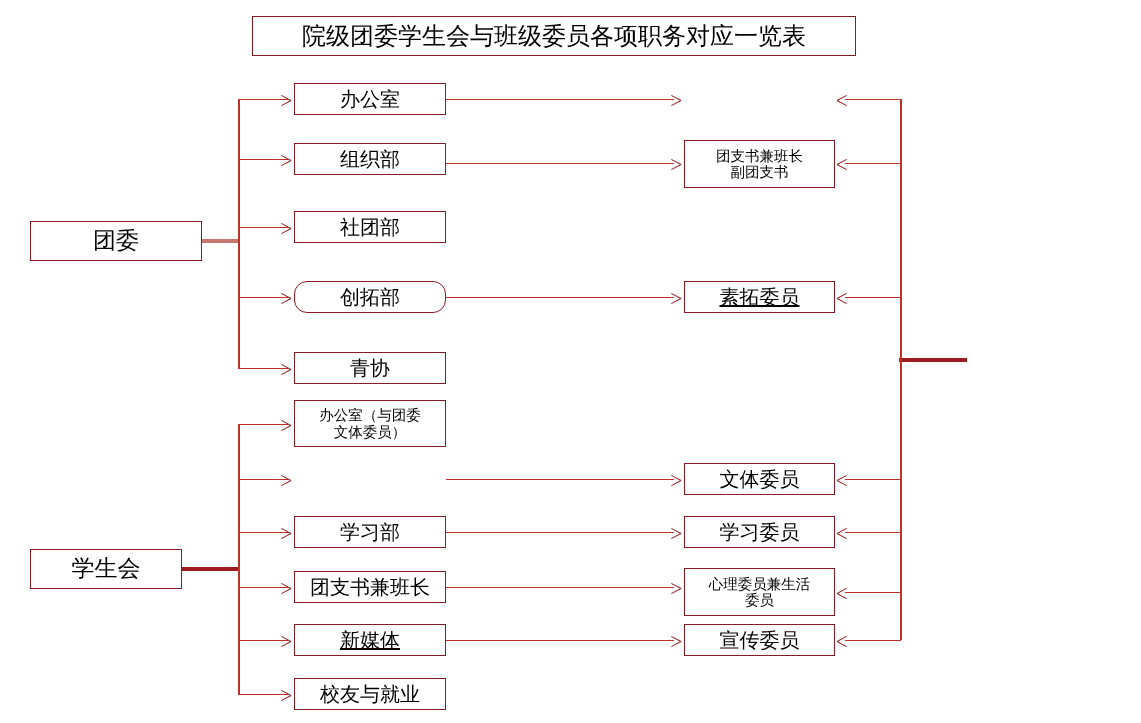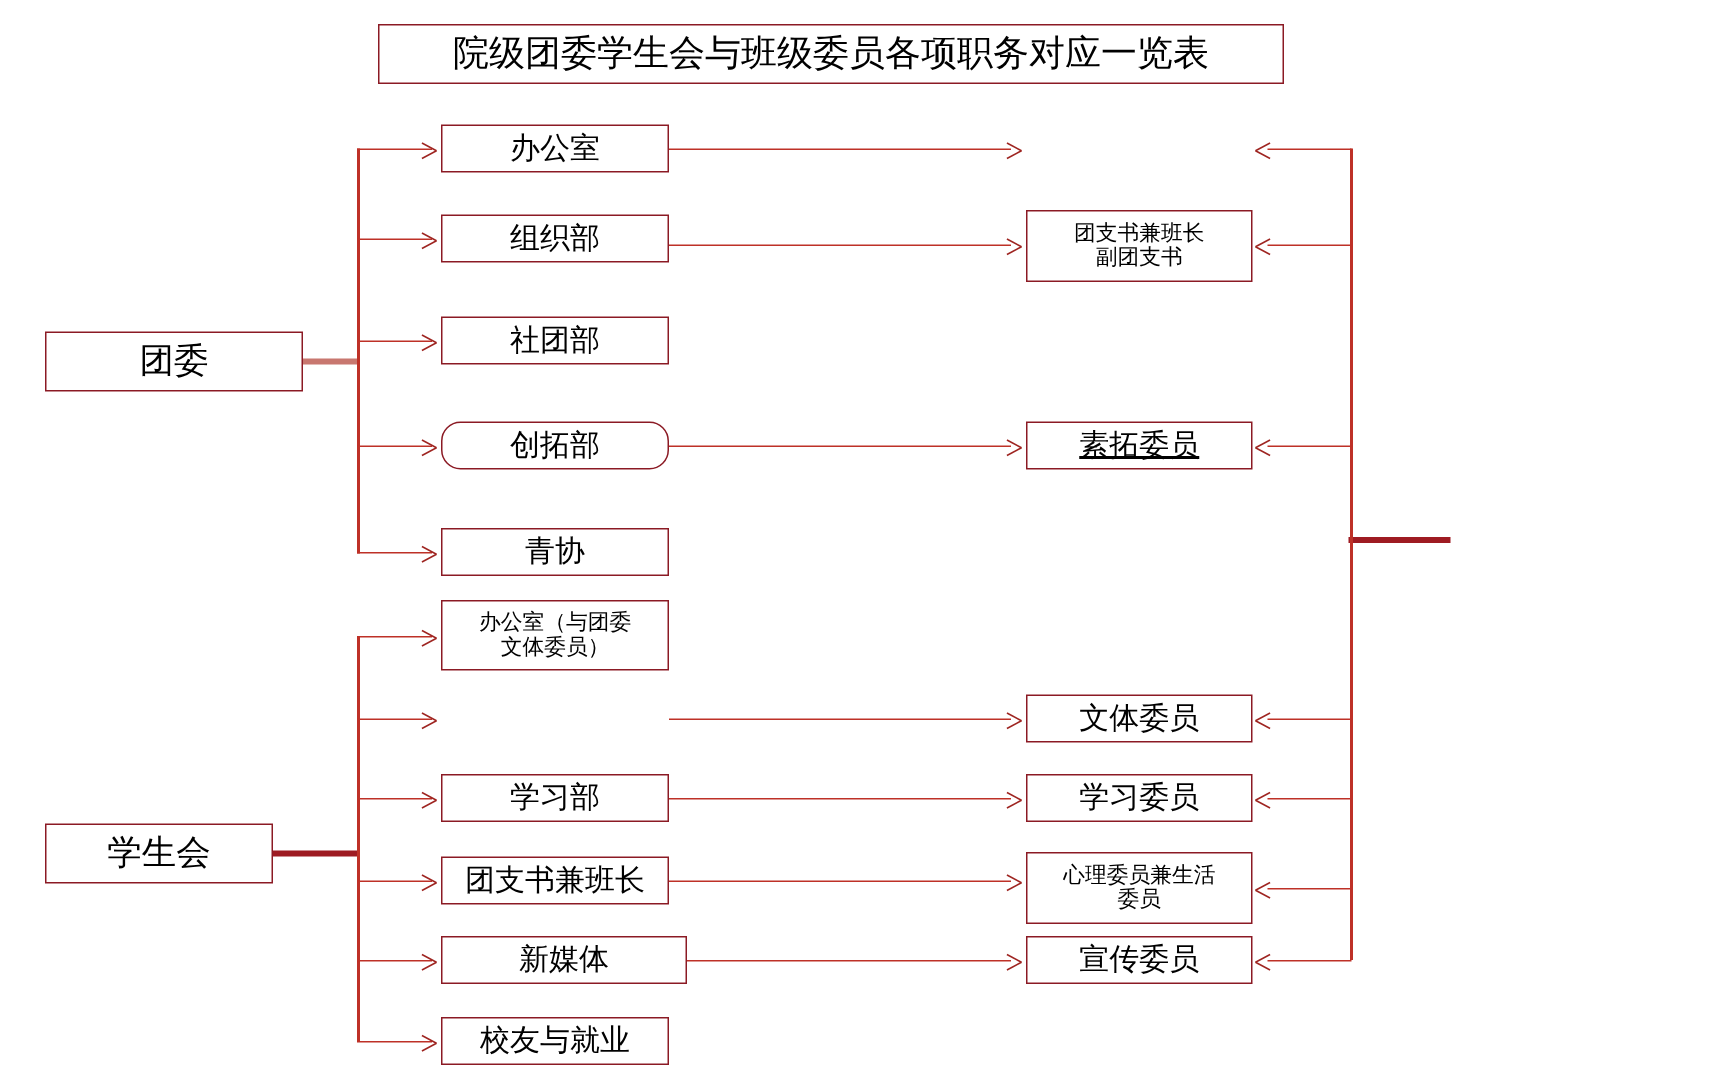--- a/index.html
+++ b/index.html
@@ -111,21 +111,21 @@
   <div class="box lvl1" style="left:294px; top:143px; width:152px; height:32px;">组织部</div>
   <div class="box lvl1" style="left:294px; top:83px; width:152px; height:32px;">办公室</div>
   <div class="box lvl1" style="left:294px; top:211px; width:152px; height:32px;">社团部</div>
   <div class="box lvl1" style="left:294px; top:281px; width:152px; height:32px;border-radius:13px;">创拓部</div>
   <div class="box lvl1" style="left:294px; top:352px; width:152px; height:32px;">青协</div>
 
   <div class="box lvl1 small" style="left:294px; top:400px; width:152px; height:47px;">办公室（与团委
 文体委员）</div>
   <div class="box lvl1" style="left:294px; top:516px; width:152px; height:32px;">学习部</div>
   <div class="box lvl1" style="left:294px; top:571px; width:152px; height:32px;">团支书兼班长</div>
-  <div class="box lvl1" style="left:294px; top:624px; width:164px; height:32px;">新媒体</div>
+  <div class="box lvl1" style="left:294px; top:624px; width:152px; height:32px;text-decoration:underline;">新媒体</div>
   <div class="box lvl1" style="left:294px; top:678px; width:152px; height:32px;">校友与就业</div>
 
   <div class="box lvl1 small" style="left:684px; top:140px; width:151px; height:48px;">团支书兼班长
 副团支书</div>
   <div class="box lvl1" style="left:684px; top:281px; width:151px; height:32px;text-decoration:underline;">素拓委员</div>
   <div class="box lvl1" style="left:684px; top:463px; width:151px; height:32px;">文体委员</div>
   <div class="box lvl1" style="left:684px; top:516px; width:151px; height:32px;">学习委员</div>
   <div class="box lvl1 small" style="left:684px; top:568px; width:151px; height:48px;">心理委员兼生活
 委员</div>
   <div class="box lvl1" style="left:684px; top:624px; width:151px; height:32px;text-align:right;">宣传委员</div>

